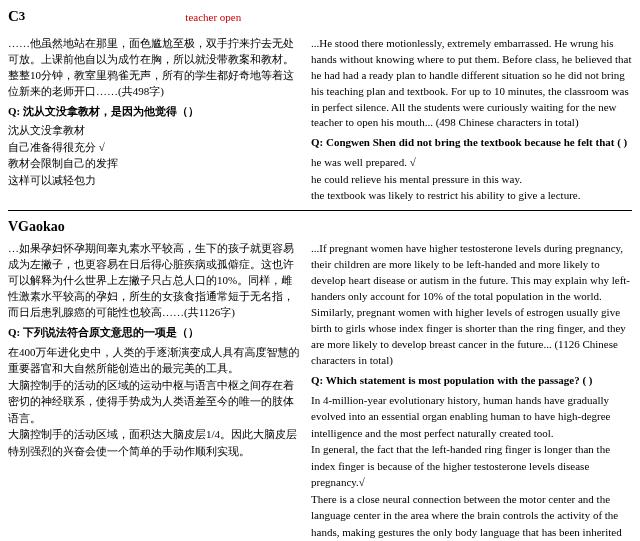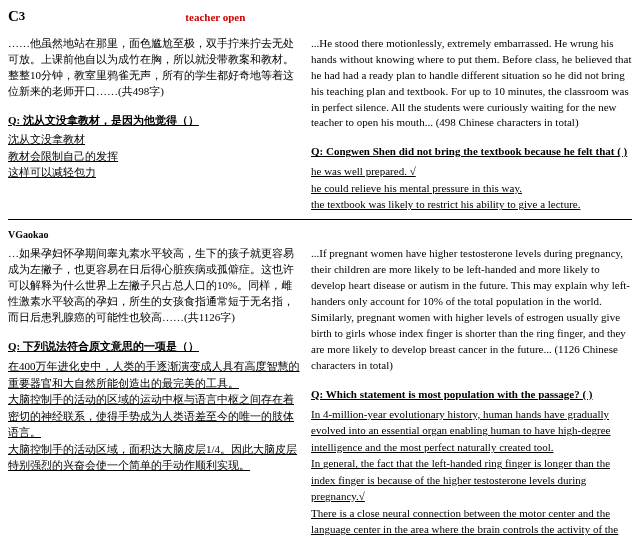--- a/index.html
+++ b/index.html
@@ -50,22 +50,21 @@
     }
 
     .passage-text {
       font-size: 11px;
       line-height: 1.45;
       margin-bottom: 4px;
       text-align: left;
     }
 
     .question-block {
-      margin-top: 13px;
-      text-decoration: underline;
+      margin-top: 4px;
     }
 
     .question-text {
       font-size: 11px;
       font-weight: bold;
       line-height: 1.45;
       margin-bottom: 3px;
     }
 
     .option {
@@ -74,46 +73,47 @@
       display: block;
     }
 
     .section-divider {
       border: none;
       border-top: 1px solid #000;
       margin: 6px 0;
     }
 
     .section-title {
-      font-size: 10px;
+      font-size: 14px;
       font-weight: bold;
       margin-bottom: 4px;
     }
 
     sup {
       font-size: 9px;
     }
   </style>
 </head>
 <body>
 
 <div class="page-container">
 
   <div style="display:flex; align-items:flex-start; margin-bottom:4px;">
     <span class="top-label">C</span>
     <sup style="font-size:13px; font-weight:bold; margin-top:1px;">3</sup>
-    <span style="margin-left:160px; font-size:11px; color:#cc0000; font-weight:bold; margin-top:4px;">teacher open</span>
+    <span style="margin-left:160px; font-size:11px; color:#cc0000; font-weight:normal; margin-top:4px;">teacher open</span>
   </div>
 
   <div class="two-col">
     <div class="col-left">
       <p class="passage-text">……他虽然地站在那里，面色尴尬至极，双手拧来拧去无处可放。上课前他自以为成竹在胸，所以就没带教案和教材。整整10分钟，教室里鸦雀无声，所有的学生都好奇地等着这位新来的老师开口……(共498字)</p>
       <div class="question-block">
         <p class="question-text">Q: 沈从文没拿教材，是因为他觉得（）</p>
         <span class="option">沈从文没拿教材</span>
+        <span class="option">自己准备得很充分 √</span>
         <span class="option">教材会限制自己的发挥</span>
         <span class="option">这样可以减轻包力</span>
       </div>
     </div>
     <div class="col-right">
       <p class="passage-text">...He stood there motionlessly, extremely embarrassed. He wrung his hands without knowing where to put them. Before class, he believed that he had had a ready plan to handle different situation so he did not bring his teaching plan and textbook. For up to 10 minutes, the classroom was in perfect silence. All the students were curiously waiting for the new teacher to open his mouth... (498 Chinese characters in total)</p>
       <div class="question-block">
         <p class="question-text">Q: Congwen Shen did not bring the textbook because he felt that ( )</p>
         <span class="option">he was well prepared. √</span>
         <span class="option">he could relieve his mental pressure in this way.</span>
@@ -136,20 +136,20 @@
         <span class="option">在400万年进化史中，人类的手逐渐演变成人具有高度智慧的重要器官和大自然所能创造出的最完美的工具。</span>
         <span class="option">大脑控制手的活动的区域的运动中枢与语言中枢之间存在着密切的神经联系，使得手势成为人类语差至今的唯一的肢体语言。</span>
         <span class="option">大脑控制手的活动区域，面积达大脑皮层1/4。因此大脑皮层特别强烈的兴奋会使一个简单的手动作顺利实现。</span>
       </div>
     </div>
     <div class="col-right">
       <p class="passage-text">...If pregnant women have higher testosterone levels during pregnancy, their children are more likely to be left-handed and more likely to develop heart disease or autism in the future. This may explain why left-handers only account for 10% of the total population in the world. Similarly, pregnant women with higher levels of estrogen usually give birth to girls whose index finger is shorter than the ring finger, and they are more likely to develop breast cancer in the future... (1126 Chinese characters in total)</p>
       <div class="question-block">
         <p class="question-text">Q: Which statement is most population with the passage? ( )</p>
         <span class="option">In 4-million-year evolutionary history, human hands have gradually evolved into an essential organ enabling human to have high-degree intelligence and the most perfect naturally created tool.</span>
-        <span class="option">In general, the fact that the left-handed ring finger is longer than the index finger is because of the higher testosterone levels during pregnancy.√</span>
+        <span class="option">In general, the fact that the left-handed ring finger is longer than the index finger is because of the higher testosterone levels disease pregnancy.√</span>
         <span class="option">There is a close neural connection between the motor center and the language center in the area where the brain controls the activity of the hands, making gestures the only body language that has been inherited by humans.</span>
 
       </div>
     </div>
   </div>
 
 </div>
 
 </body></html>

